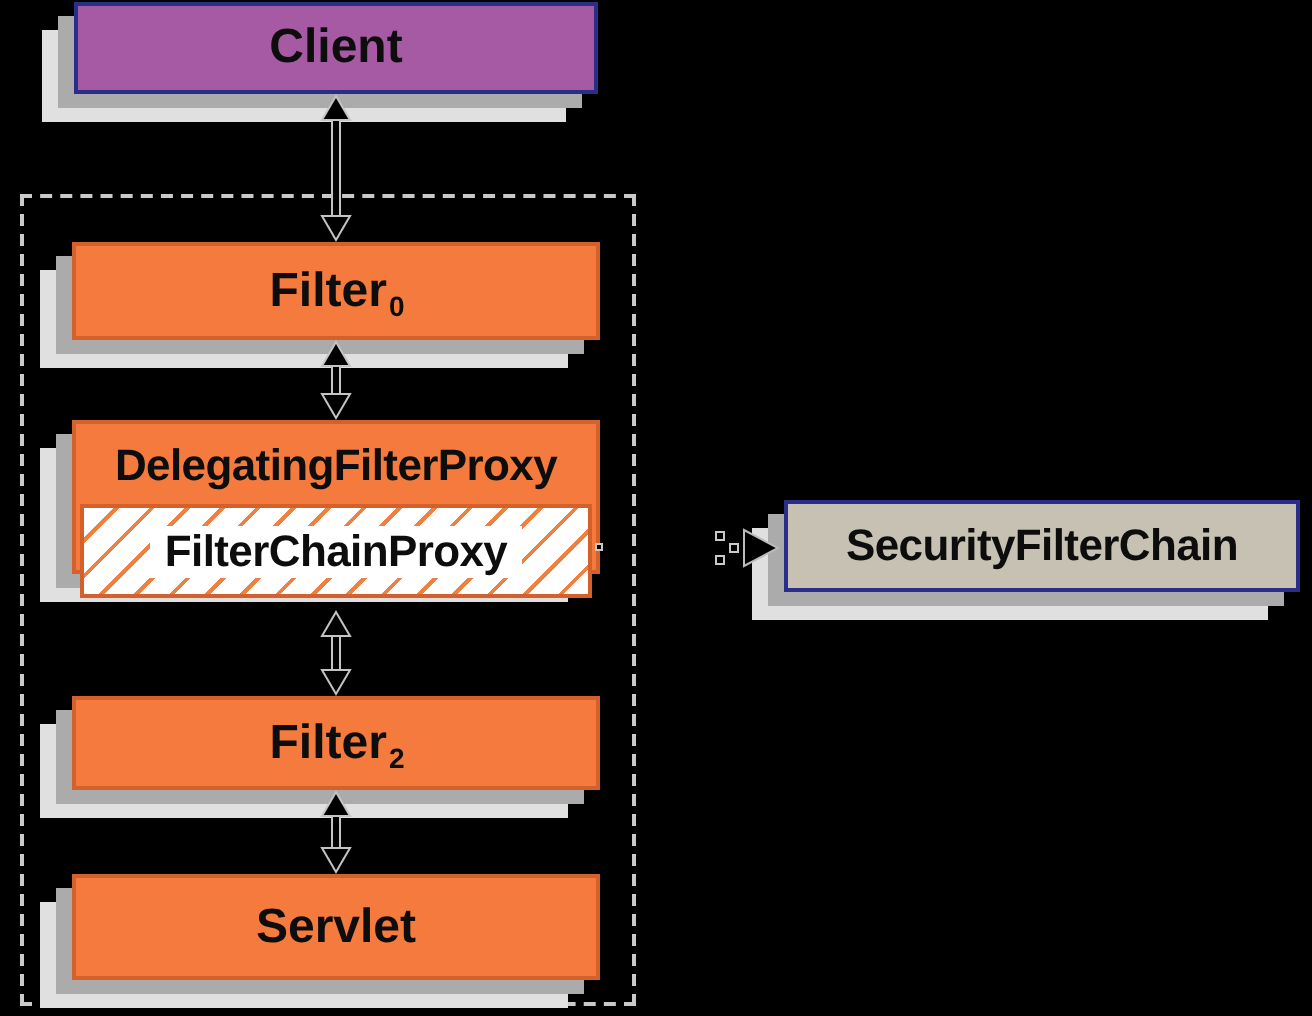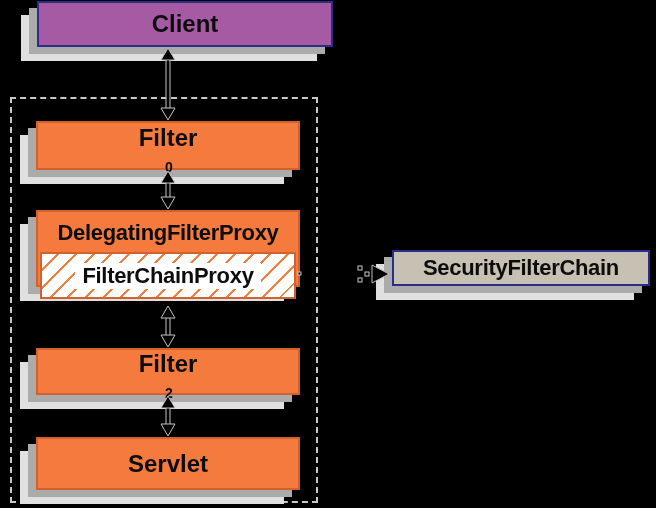--- a/index.html
+++ b/index.html
@@ -7,29 +7,28 @@
     position:relative;width:656px;height:508px;background:var(--bg,#000);
     overflow:hidden;font-family:"Liberation Sans","DejaVu Sans",sans-serif;
   }
   .node{
     position:absolute;box-sizing:border-box;display:flex;
     align-items:center;justify-content:center;
     font-weight:bold;color:var(--text,#0d0d0d);
     box-shadow:-8px 7px 0 var(--shadow1,#ababab),-16px 14px 0 var(--shadow2,#e0e0e0);
   }
   .client{
-    left:37px;top:1px;width:296px;height:46px;
+    left:37px;top:1px;width:262px;height:46px;
     background:var(--purple,#a55aa3);border:2px solid var(--navy,#2b2e88);
     font-size:24px;
   }
   .orange{
     background:var(--orange,#f47b3d);
     border:2px solid var(--orange-dark,#d4612c);
     font-size:24px;
-    flex-direction:column;
   }
   .filter0{left:36px;top:121px;width:264px;height:49px;}
   .dfp{
     left:36px;top:210px;width:264px;height:77px;
     flex-direction:column;justify-content:flex-start;
     font-size:22px;letter-spacing:-0.3px;
   }
   .dfp-title{margin-top:3px;line-height:36px;}
   .fcp{
     position:absolute;left:2px;top:40px;width:256px;height:47px;
@@ -38,21 +37,21 @@
       repeating-linear-gradient(135deg,
         rgba(255,255,255,0) 0 10.5px,
         var(--hatch,#f08040) 10.5px 12.5px),
       #fff;
     display:flex;align-items:center;justify-content:center;
   }
   .fcp-label{background:#fff;padding:0 7px;font-size:22px;font-weight:bold;letter-spacing:-0.3px;}
   .filter2{left:36px;top:348px;width:264px;height:47px;}
   .servlet{left:36px;top:437px;width:264px;height:53px;}
   .sfc{
-    left:392px;top:250px;width:258px;height:36px;
+    left:392px;top:250px;width:258px;height:46px;
     background:var(--tan,#c7c1b3);border:2px solid var(--navy,#2b2e88);
     font-size:22px;letter-spacing:-0.3px;
   }
   .sub{font-size:14px;position:relative;top:7px;left:1px;font-weight:bold;}
   .group{
     position:absolute;left:10px;top:97px;width:308px;height:406px;
     box-sizing:border-box;border:2px dashed var(--dash,#c9c9c9);
   }
   .group-label{
     position:absolute;left:5px;top:71px;

